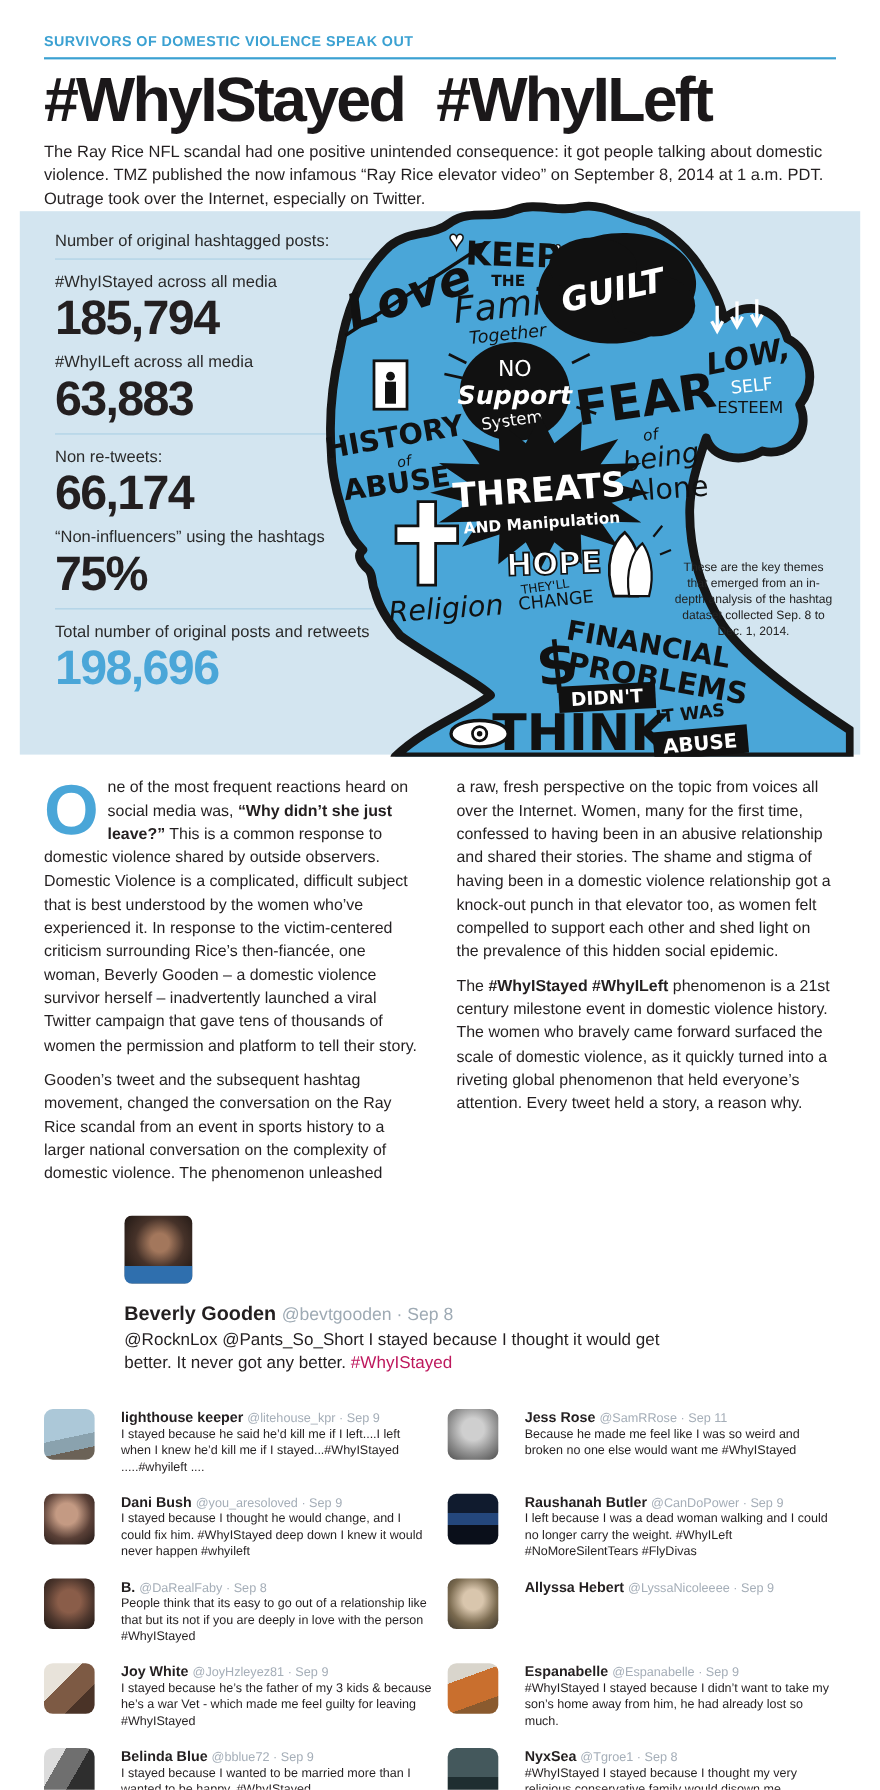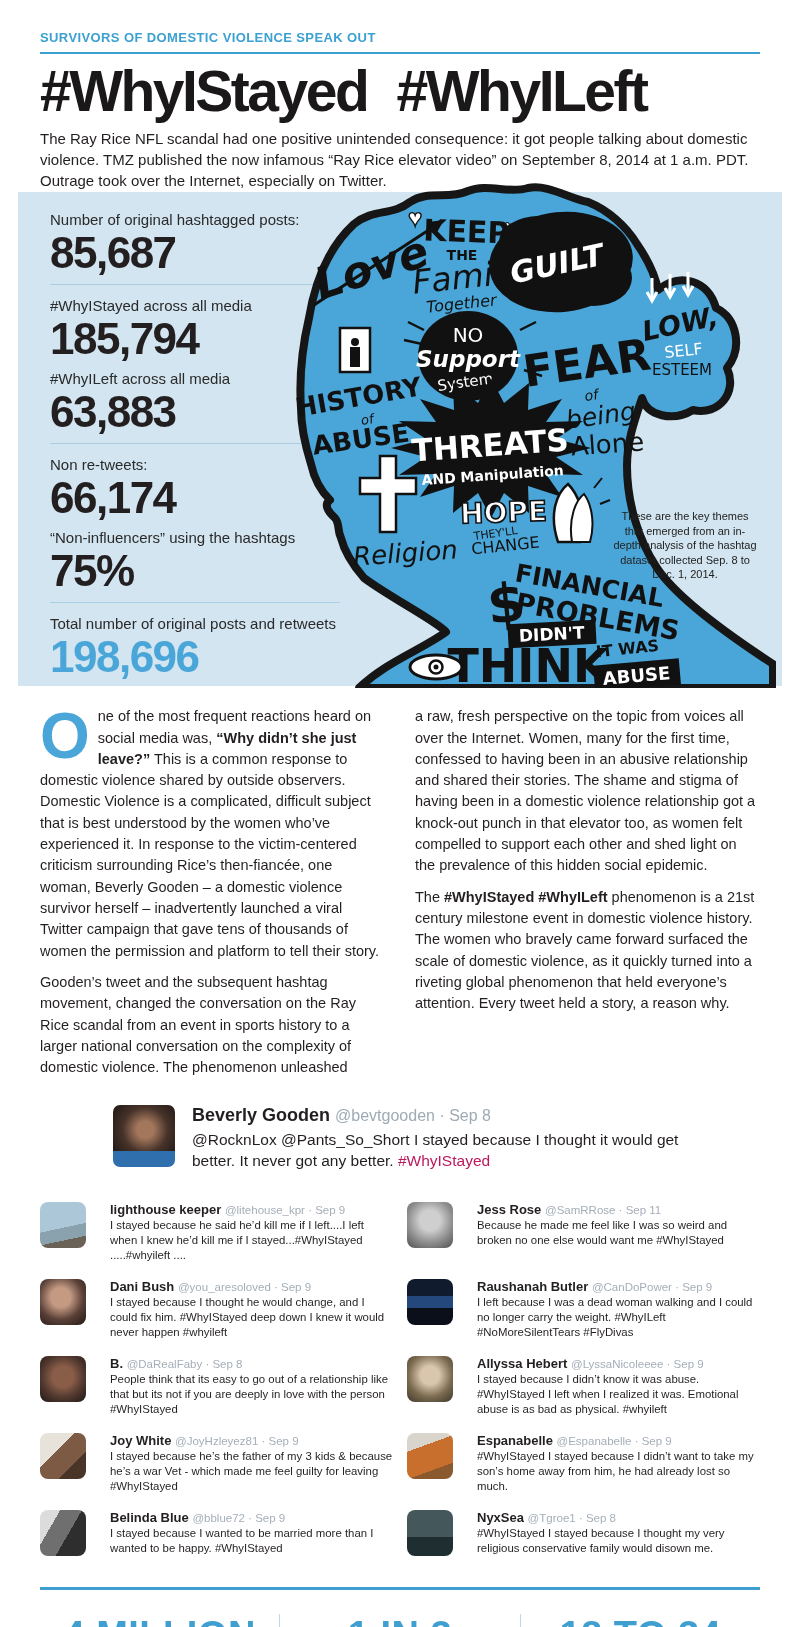--- a/index.html
+++ b/index.html
@@ -23,21 +23,21 @@
   .head-caption { position:absolute; left:594px; top:317px; width:146px; z-index:2; font-size:11px; line-height:1.32; text-align:center; color:#222; }
 
   
   .article { display:flex; gap:30px; margin:20px 40px 0; }
   .article .col { flex:1; font-size:14.5px; line-height:1.47; }
   .article p { margin-bottom:10px; }
   .dropcap { float:left; color:#4aa6d8; font-size:64px; font-weight:bold; line-height:.82; padding:4px 8px 0 0; }
   .b { font-weight:bold; }
 
   
-  .featured { display:flex; gap:17px; margin:16px 0 0 113px; width:600px; }
+  .featured { display:flex; gap:17px; margin:16px 0 0 113px; width:600px;flex-direction:column; }
   .av-big { width:62px; height:62px; border-radius:7px; flex-shrink:0;
     background: linear-gradient(to top, #2f6fae 0 26%, rgba(0,0,0,0) 26%),
                 radial-gradient(circle at 52% 40%, #a3775c 0 17%, #463229 46%, #241a16 78%); }
   .tw-nameline { font-size:18px; font-weight:bold; }
   .tw-meta { font-weight:normal; color:#9eaab4; font-size:16px; }
   .featured .tw-text { font-size:15.5px; line-height:1.4; margin-top:3px; width:510px; }
   .link { color:#be185d; }
 
   
   .tweets { display:grid; grid-template-columns:1fr 1fr; column-gap:14px; row-gap:16px; margin:30px 40px 0; }
@@ -70,21 +70,20 @@
 
   <div class="header">
     <div class="kicker">SURVIVORS OF DOMESTIC VIOLENCE SPEAK OUT</div>
     <div class="title">#WhyIStayed #WhyILeft</div>
     <div class="intro">The Ray Rice NFL scandal had one positive unintended consequence: it got people talking about domestic violence. TMZ published the now infamous “Ray Rice elevator video” on September 8, 2014 at 1 a.m. PDT. Outrage took over the Internet, especially on Twitter.</div>
   </div>
 
   <div class="stats-box">
     <div class="stats-col">
       <div class="stat-label">Number of original hashtagged posts:</div>
-      <div class="stat-value">85,687</div>
       <hr class="stat-div">
       <div class="stat-label">#WhyIStayed across all media</div>
       <div class="stat-value">185,794</div>
       <div class="stat-label">#WhyILeft across all media</div>
       <div class="stat-value">63,883</div>
       <hr class="stat-div">
       <div class="stat-label">Non re-tweets:</div>
       <div class="stat-value">66,174</div>
       <div class="stat-label">“Non-influencers” using the hashtags</div>
       <div class="stat-value">75%</div>
@@ -229,21 +228,20 @@
       <div class="av l2"></div>
       <div>
           <div class="tw-small-name"><span>B.</span> <span class="tw-small-meta">@DaRealFaby · Sep 8</span></div>
       <div class="tw-small-text">People think that its easy to go out of a relationship like that but its not if you are deeply in love with the person #WhyIStayed</div>
         </div>
     </div>
     <div class="tweet">
       <div class="av r2"></div>
       <div>
           <div class="tw-small-name"><span>Allyssa Hebert</span> <span class="tw-small-meta">@LyssaNicoleeee · Sep 9</span></div>
-      <div class="tw-small-text">I stayed because I didn’t know it was abuse. #WhyIStayed I left when I realized it was. Emotional abuse is as bad as physical. #whyileft</div>
         </div>
     </div>
     <div class="tweet">
       <div class="av l3"></div>
       <div>
           <div class="tw-small-name"><span>Joy White</span> <span class="tw-small-meta">@JoyHzleyez81 · Sep 9</span></div>
       <div class="tw-small-text">I stayed because he’s the father of my 3 kids &amp; because he’s a war Vet - which made me feel guilty for leaving #WhyIStayed</div>
         </div>
     </div>
     <div class="tweet">

